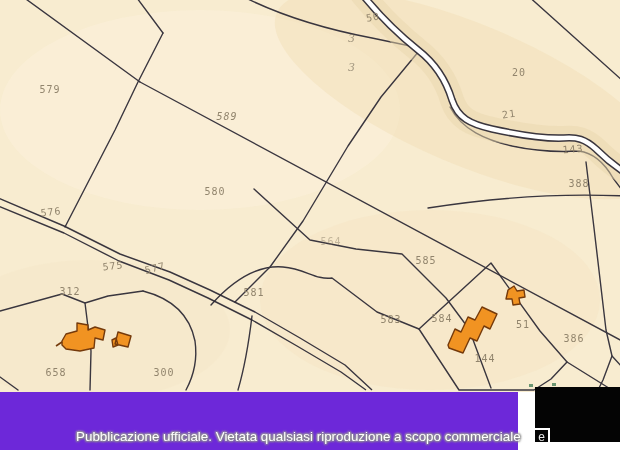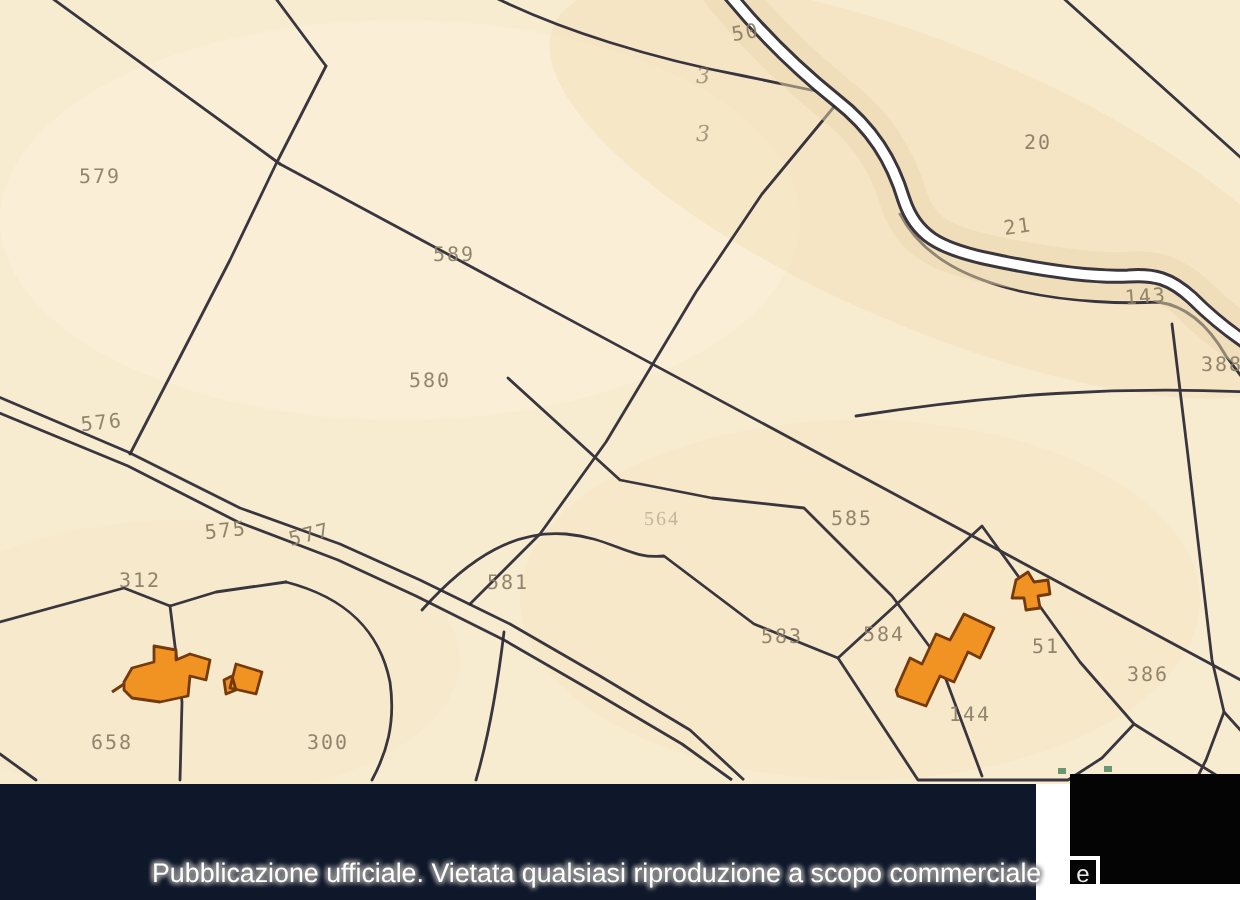--- a/index.html
+++ b/index.html
@@ -16,21 +16,21 @@
         font-family:"DejaVu Serif", serif;}
   
   .watermark{position:absolute;left:116px;top:201px;display:flex;align-items:center;
              pointer-events:none;}
   .wm-text{font-size:37px;font-weight:bold;letter-spacing:1px;
            color:rgba(118,118,118,0.5);
            text-shadow:1px 0 1px rgba(255,255,255,.8),-1px 0 1px rgba(255,255,255,.8),
                        0 1px 1px rgba(255,255,255,.8),0 -1px 1px rgba(255,255,255,.8);
            margin-left:8px;transform:scaleY(1.05);white-space:nowrap;}
   
-  .footer{position:absolute;left:0;top:392px;width:518px;height:58px;background:#0f172a;}
+  .footer{position:absolute;left:0;top:392px;width:518px;height:58px;background:#6d28d9;}
   .caption{position:absolute;left:76px;top:37px;font-size:13.4px;color:#ffffff;white-space:nowrap;
            text-shadow:0 0 2px #8f8f8f,1px 1px 2px #8a8a8a,-1px -1px 2px #a5a5a5,
                        1px -1px 2px #9a9a9a,-1px 1px 2px #9a9a9a;}
   .blackbox{position:absolute;left:535px;top:-5px;width:85px;height:55px;background:#040404;}
   .boxed-e{position:absolute;left:533px;top:36px;width:13px;height:15px;border:2px solid #ffffff;
            color:#e8e8e8;font-size:12px;line-height:14px;text-align:center;}
   .edge-mark{position:absolute;width:4px;height:3px;background:#47815a;opacity:.8;}
 </style>
 </head>
 <body>
@@ -86,29 +86,29 @@
         <path d="M 118,332 L 131,336 L 128,347 L 115,344 Z M 112,340 L 116,338 L 118,345 L 113,347 Z"></path>
         <path d="M 448,345 L 455,329 L 461,332 L 468,317 L 475,320 L 482,307 L 497,314 L 490,329 L 484,326 L 477,341 L 470,338 L 463,353 L 449,348 Z"></path>
         <path d="M 508,290 L 514,286 L 517,291 L 524,290 L 525,297 L 519,298 L 520,304 L 513,305 L 512,299 L 506,299 Z"></path>
       </g>
 
       <path d="M 56,346 L 62,342" stroke="#753a0b" stroke-width="1.6"></path>
     </svg>
 
     <div id="map-labels">
         <span class="plabel" style="left: 14px; top: 89px; margin-left: 36px;">579</span>
-        <span class="plabel" style="left: 227px; top: 128px;">589</span>
+        <span class="plabel" style="left: 227px; top: 116px; font-style: italic;">589</span>
         <span class="plabel" style="left: 187px; top: 191px; margin-left: 28px;">580</span>
         <span class="plabel" style="left: 51px; top: 212px; transform: translate(-50%, -50%) rotate(-6deg);">576</span>
         <span class="plabel" style="left: 373px; top: 17px; transform: translate(-50%, -50%) rotate(-10deg);">50</span>
         <span class="plabel" style="left: 519px; top: 46px; margin-top: 26px;">20</span>
         <span class="plabel" style="left: 509px; top: 114px; transform: translate(-50%, -50%) rotate(-8deg);">21</span>
         <span class="plabel" style="left: 573px; top: 149px; transform: translate(-50%, -50%) rotate(-4deg);">143</span>
-        <span class="plabel" style="left: 579px; top: 183px; margin-left: 32px;">388</span>
-        <span class="plabel" style="left: 331px; top: 260px; opacity: 0.5; font-family: Liberation Serif, serif;">564</span>
+        <span class="plabel" style="left: 579px; top: 183px;">388</span>
+        <span class="plabel" style="left: 331px; top: 241px; opacity: 0.5;">564</span>
         <span class="plabel" style="left: 113px; top: 266px; transform: translate(-50%, -50%) rotate(-6deg);">575</span>
         <span class="plabel" style="left: 155px; top: 268px; transform: translate(-50%, -50%) rotate(-14deg);">577</span>
         <span class="plabel" style="left: 70px; top: 291px;">312</span>
         <span class="plabel" style="left: 254px; top: 292px;">581</span>
         <span class="plabel" style="left: 391px; top: 319px;">583</span>
         <span class="plabel" style="left: 426px; top: 260px;">585</span>
         <span class="plabel" style="left: 442px; top: 318px;">584</span>
         <span class="plabel" style="left: 523px; top: 324px; text-align: center;">51</span>
         <span class="plabel" style="left: 574px; top: 338px;">386</span>
         <span class="plabel" style="left: 485px; top: 358px;">144</span>

